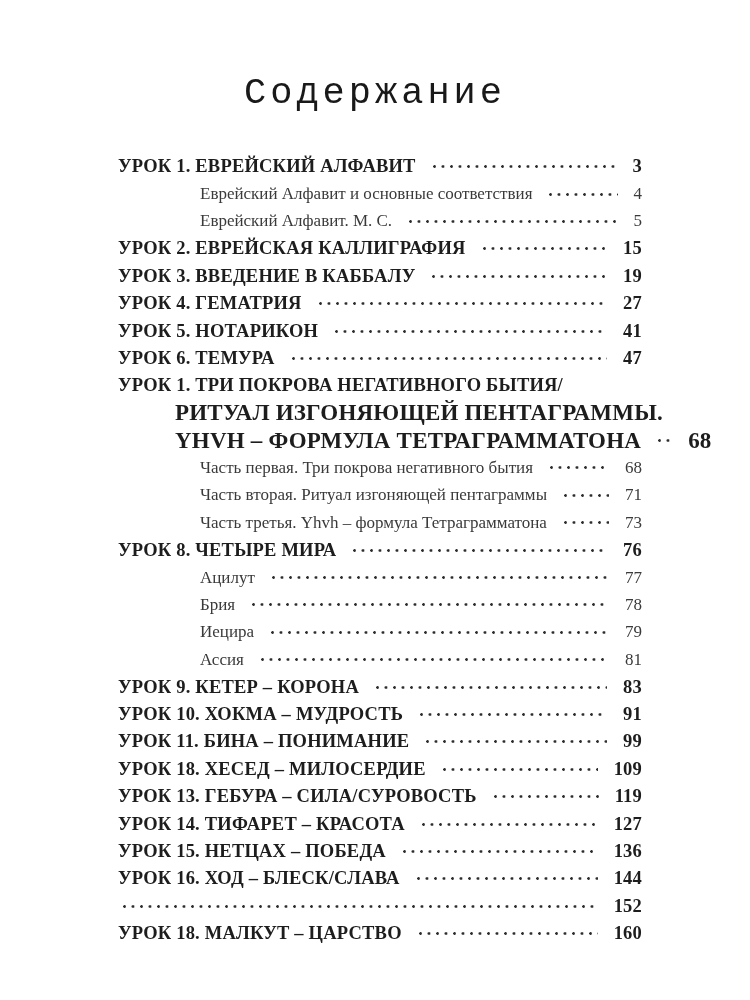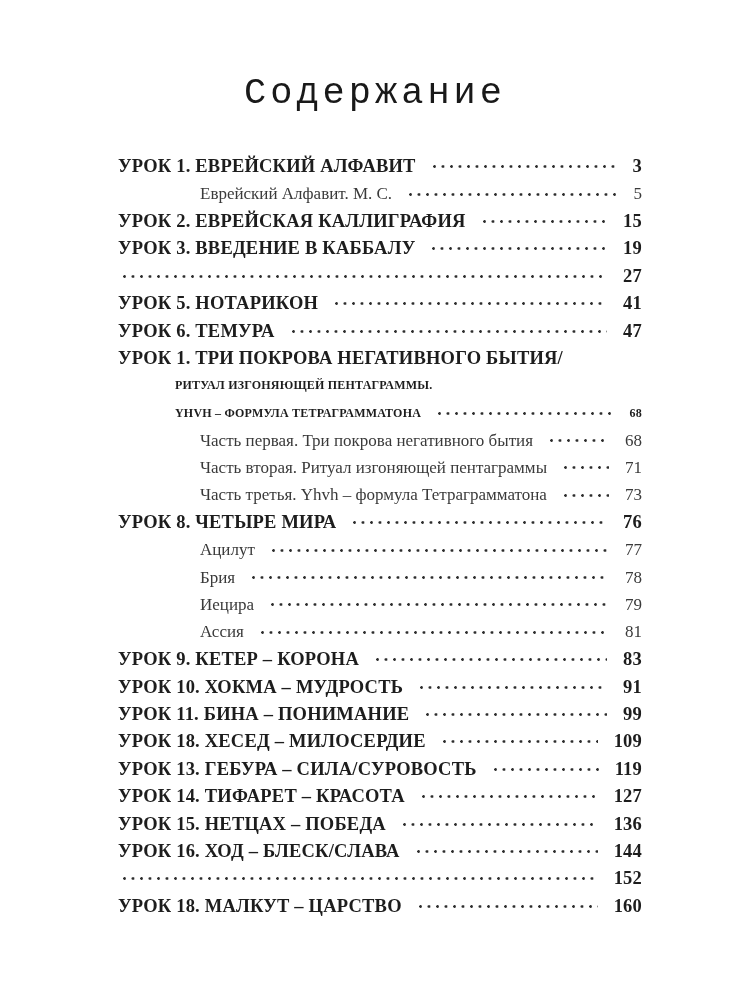--- a/index.html
+++ b/index.html
@@ -46,21 +46,21 @@
     flex: 0 0 auto;
   }
   .toc-row.lesson {
     font-weight: 700;
     font-size: 18.5px;
     color: #1d1d1d;
     letter-spacing: 0.2px;
   }
   .toc-row.lesson-continuation {
     font-weight: 700;
-    font-size: 12px;
+    font-size: 23px;
     color: #1d1d1d;
     letter-spacing: 0.2px;
     padding-left: 57px;
   }
   .toc-row.sub {
     font-weight: 400;
     font-size: 17px;
     color: #3a3a3a;
     padding-left: 82px;
   }
@@ -84,35 +84,41 @@
 
 <div class="sheet">
   <div class="page-title">Содержание</div>
   <div class="toc">
       <div class="toc-row lesson">
         <span class="label">УРОК 1. ЕВРЕЙСКИЙ АЛФАВИТ</span>
         <span class="dots"></span>
         <span class="pagenum">3</span>
       </div>
       <div class="toc-row sub">
+        <span class="label">Еврейский Алфавит и основные соответствия</span>
+        <span class="dots"></span>
+        <span class="pagenum">4</span>
+      </div>
+      <div class="toc-row sub">
         <span class="label">Еврейский Алфавит. М. С.</span>
         <span class="dots"></span>
         <span class="pagenum">5</span>
       </div>
       <div class="toc-row lesson">
         <span class="label">УРОК 2. ЕВРЕЙСКАЯ КАЛЛИГРАФИЯ</span>
         <span class="dots"></span>
         <span class="pagenum">15</span>
       </div>
       <div class="toc-row lesson">
         <span class="label">УРОК 3. ВВЕДЕНИЕ В КАББАЛУ</span>
         <span class="dots"></span>
         <span class="pagenum">19</span>
       </div>
       <div class="toc-row lesson">
+        <span class="label">УРОК 4. ГЕМАТРИЯ</span>
         <span class="dots"></span>
         <span class="pagenum">27</span>
       </div>
       <div class="toc-row lesson">
         <span class="label">УРОК 5. НОТАРИКОН</span>
         <span class="dots"></span>
         <span class="pagenum">41</span>
       </div>
       <div class="toc-row lesson">
         <span class="label">УРОК 6. ТЕМУРА</span>

